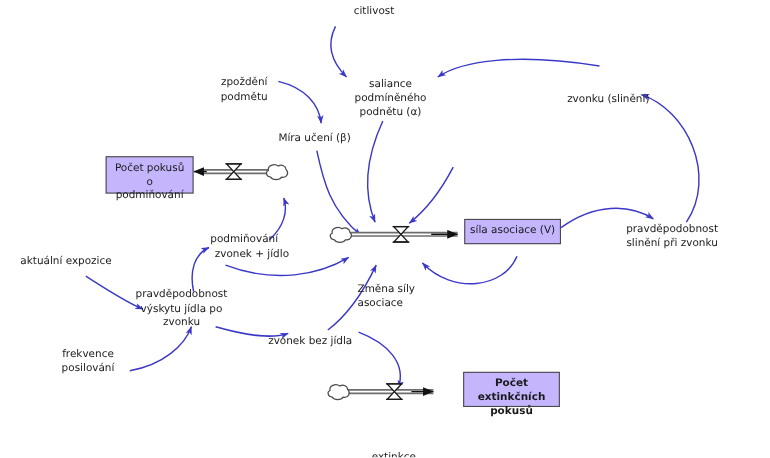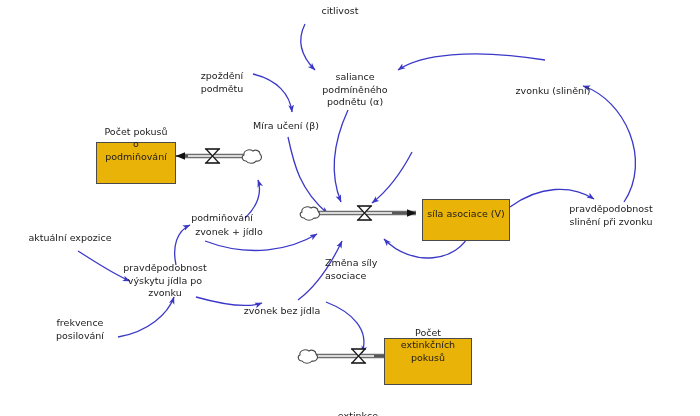--- a/index.html
+++ b/index.html
@@ -17,30 +17,30 @@
     font-size:9.5px;
     line-height:12.5px;
     text-align:center;
     white-space:nowrap;
     transform:translate(-50%,-50%);
     pointer-events:none;
   }
   .stock{
     position:absolute;
     border:1px solid #4a4a4a;
-    background:#eab308;
+    background:#c4b5fd;
     color:#1a1a1a;
     font-size:9.5px;
     line-height:12.5px;
     text-align:center;
     display:flex;
-    align-items:flex-end;
+    align-items:flex-start;
     justify-content:center;
     box-sizing:border-box;
-    padding:20px 4px;
+    padding:4px 4px;
   }
   .flowlabel{
     position:absolute;
     color:#1a1a1a;
     font-size:9.5px;
     line-height:12.5px;
     text-align:left;
     white-space:nowrap;
     transform:translate(-50%,0);
     margin-top:36px;
@@ -128,21 +128,21 @@
   </svg>
 
   <div class="stock" style="left:96px;top:142px;width:80px;height:34px;">
     <span>Počet pokusů o podmiňování</span>
   </div>
 
   <div class="stock" style="left:422px;top:199px;width:88px;height:23px;">
     <span>síla asociace (V)</span>
   </div>
 
-  <div class="stock" style="left:384px;top:338px;width:88px;height:47px;">
+  <div class="stock" style="left:421px;top:338px;width:88px;height:32px;font-weight:bold;">
     <span>Počet extinkčních pokusů</span>
   </div>
 
   <div class="flowlabel" style="left:222px;top:176px;">podmiňování</div>
 
   <div class="flowlabel" style="left:365px;top:221px;white-space:normal;width:80px;">Změna síly<br>asociace</div>
 
   <div class="flowlabel" style="left:358px;top:374px;">extinkce</div>
 
   <div class="var" style="left:308px;top:11px;margin-left:32px;">citlivost</div>
@@ -151,21 +151,21 @@
 
   <div class="var" style="left:355px;top:90px;">saliance<br>podmíněného<br>podnětu (α)</div>
 
   <div class="var" style="left:553px;top:91px;">zvonku (slinění)</div>
 
   <div class="var" style="left:286px;top:126px;">Míra učení (β)</div>
 
 
   <div class="var" style="left:611px;top:215px;">pravděpodobnost<br>slinění při zvonku</div>
 
-  <div class="var" style="left:70px;top:238px;text-align:right;">aktuální expozice</div>
+  <div class="var" style="left:60px;top:238px;text-align:right;">aktuální expozice</div>
 
   <div class="var" style="left:229px;top:232px;">zvonek + jídlo</div>
 
   <div class="var" style="left:165px;top:281px;">pravděpodobnost<br>výskytu jídla po<br>zvonku</div>
 
   <div class="var" style="left:282px;top:311px;">zvonek bez jídla</div>
 
   <div class="var" style="left:80px;top:329px;">frekvence<br>posilování</div>
 
 </div>

